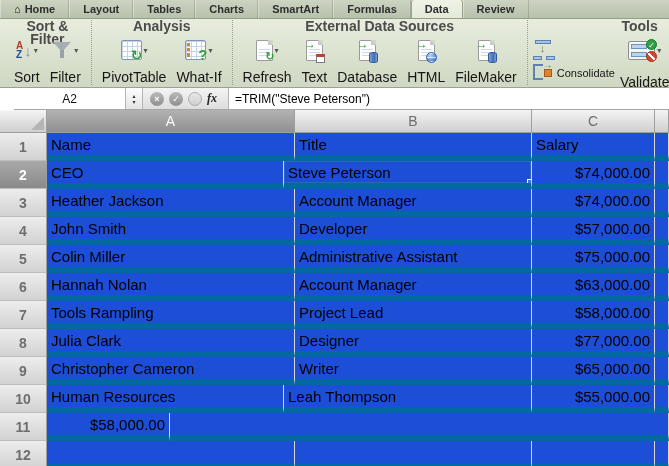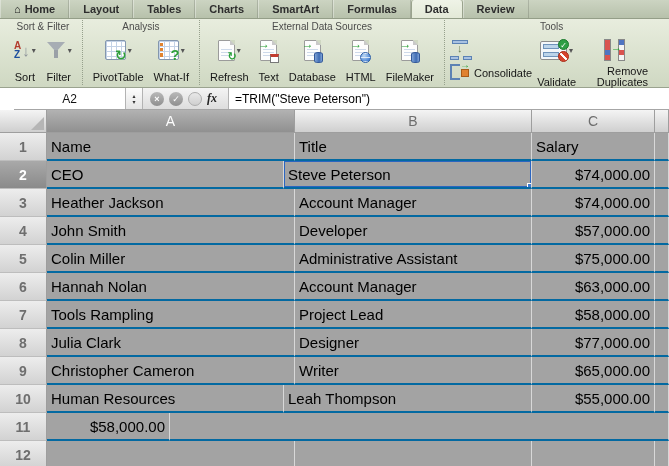--- a/index.html
+++ b/index.html
@@ -17,26 +17,26 @@
   .tab.active { background:linear-gradient(#eff3e7,#e3e9d7); border-radius:3px 3px 0 0;
     border-left:1px solid #9aa38d; border-right:1px solid #9aa38d; }
   .home-glyph { font-size:11px; margin-right:4px; color:#222; }
 
   
   .ribbon { position:absolute; top:19px; left:0; right:0; height:69px;
     background:linear-gradient(#e8edde,#cfd8c2); border-bottom:1px solid #9aa38f;
     display:flex; padding:1px 2px 2px 4px; }
   .rgroup { display:flex; flex-direction:column; border-right:1px dotted #96a08c; padding:0 5px; }
   .rgroup:last-child { border-right:none; }
-  .g-title { text-align:center; font-size:10px; color:#4c4c4c; height:13px; line-height:13px; }
+  .g-title { text-align:center; font-size:14px; color:#4c4c4c; height:13px; line-height:13px;font-weight:bold; }
   .g-items { display:flex; flex:1; align-items:stretch; }
   .r-item { display:flex; flex-direction:column; align-items:center; justify-content:space-between;
     padding:1px 5px 2px 5px; cursor:default; }
   .icon-row { display:flex; align-items:center; gap:2px; height:32px; }
-  .r-lbl { font-size:11px; color:#161616; text-align:right; line-height:11px; white-space:nowrap; }
+  .r-lbl { font-size:14px; color:#161616; text-align:right; line-height:11px; white-space:nowrap; }
   .r-lbl.wrap { white-space:normal; width:62px; }
   .dd { font-size:8px; color:#555; }
 
   
   .sort-ic { display:flex; align-items:center; gap:1px; }
   .az { display:flex; flex-direction:column; font-weight:bold; font-size:10px; line-height:9px; }
   .az .a { color:#b33b2e; } .az .z { color:#1d4f9e; }
   .down-arr { font-size:15px; color:#8d9399; font-weight:bold; }
   .funnel { position:relative; width:20px; height:18px; }
   .funnel .cone { position:absolute; left:1px; top:1px; width:0; height:0;
@@ -126,21 +126,21 @@
   .colh { background:linear-gradient(#f4f4f4,#cfcfcf); border-right:1px solid #9e9e9e;
     border-bottom:1px solid #9e9e9e; font-size:14px; color:#6e6e6e;
     display:flex; align-items:center; justify-content:center; }
   .colh.sel { background:linear-gradient(#b2b2b2,#909090); color:#fdfdfd; }
   .w-a { width:248px; } .w-b { width:237px; } .w-c { width:123px; } .w-d { flex:1; }
   .s-row { display:flex; height:28px; }
   .rowh { width:47px; background:linear-gradient(#ededed,#d2d2d2); border-right:1px solid #9e9e9e;
     border-bottom:1px solid #bdbdbd; font-size:14px; font-weight:bold; color:#6e6e6e;
     display:flex; align-items:center; justify-content:center; }
   .rowh.sel { background:linear-gradient(#a9a9a9,#8a8a8a); color:#fff; }
-  .cell { border-right:1px solid #d8d8d8; border-bottom:2px solid #0369a1; background:#a3a3a3;
+  .cell { border-right:1px solid #d8d8d8; border-bottom:6px solid #0369a1; background:#1d4ed8;
     font-size:15px; color:#000; display:flex; align-items:center; padding:0 4px;
     white-space:nowrap; overflow:hidden; position:relative; }
   .cell.num { justify-content:flex-end; }
   .sel-box { position:absolute; inset:-1px; border:2px solid #2b65c0; pointer-events:none; }
   .handle { position:absolute; right:-3px; bottom:-3px; width:6px; height:6px;
     background:#3e79cf; border:1px solid #fff; }
 </style>
 </head>
 <body>
 

